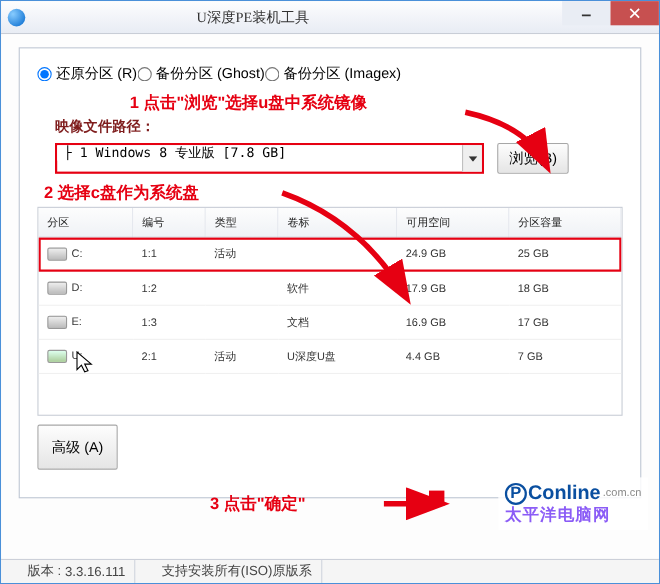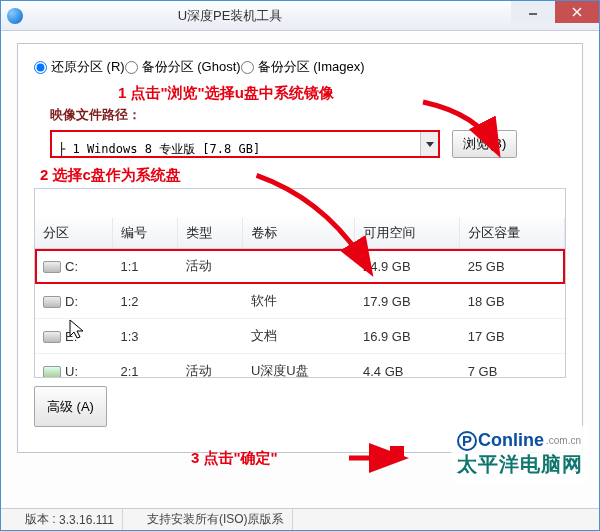--- a/index.html
+++ b/index.html
@@ -1,59 +1,59 @@
 <!DOCTYPE html>
 <html><head>
 <meta charset="utf-8">
 <style>
   * { box-sizing: border-box; margin: 0; padding: 0; }
   body { font-family: "Microsoft YaHei", "SimSun", sans-serif; font-size: 12px; background: #fff; width: 600px; height: 531px; overflow: hidden; }
   .window { width: 600px; height: 531px; border: 1px solid #4a90d9; background: #f0f0f0; display: flex; flex-direction: column; }
   .titlebar { height: 30px; background: linear-gradient(#fdfdfe,#e8ecf4); display: flex; align-items: center; border-bottom: 1px solid #c8cdd6; }
   .title-icon { width: 16px; height: 16px; margin: 0 6px; background: radial-gradient(circle at 30% 30%, #8cf, #06c); border-radius: 50%; }
-  .title-text { flex: 1; text-align: center; font-size: 13px; color: #333; margin-right: 80px; }
+  .title-text { flex: 1; text-align: center; font-size: 13px; color: #333; margin-right: 80px; font-family: Liberation Serif, serif; }
   .win-btns { display: flex; height: 100%; }
   .win-btn { width: 44px; height: 22px; display: flex; align-items: center; justify-content: center; cursor: pointer; }
   .win-btn.min { background: #e9edf4; }
   .win-btn.close { background: #c75050; }
   .win-btn svg { width: 10px; height: 10px; }
   .content { flex: 1; padding: 12px 16px 0 16px; position: relative; background: #fdfdfd; }
   fieldset.main { border: 1px solid #bfc7d4; padding: 14px 16px 10px 16px; height: 410px; background: #fff; position: relative; }
   .radio-row { display: flex; align-items: center; margin-bottom: 10px; }
   .radio-row label { display: flex; align-items: center; gap: 4px; font-size: 13px; cursor: pointer; }
   input[type=radio] { width: 13px; height: 13px; cursor: pointer; }
   .anno1 { color: #e60012; font-weight: bold; font-size: 15px; position: absolute; left: 100px; top: 40px; }
   .anno2 { color: #e60012; font-weight: bold; font-size: 15px; position: absolute; left: 22px; top: 122px; }
   .path-label { font-size: 13px; color: #7f1d1d; margin: 30px 0 6px 16px; font-weight: bold; }
   .path-row { display: flex; align-items: center; gap: 12px; margin: 0 0 12px 16px; }
-  .combo { width: 390px; height: 28px; border: 2px solid #e60012; display: flex; align-items: flex-end; background: #fff; }
+  .combo { width: 390px; height: 28px; border: 2px solid #e60012; display: flex; align-items: flex-start; background: #fff; }
   .combo-inner { flex: 1; border: none; outline: none; font-size: 12px; padding: 0 6px; font-family: "SimSun", monospace; }
   .combo-arrow { width: 18px; height: 100%; display: flex; align-items: center; justify-content: center; background: #efefef; border-left: 1px solid #c0c0c0; cursor: pointer; }
   .browse-btn { height: 28px; padding: 0 10px; background: linear-gradient(#fdfdfd,#e5e5e5); border: 1px solid #a7a7a7; border-radius: 2px; cursor: pointer; font-size: 13px; }
   .table-wrap { border: 1px solid #c8cdd6; margin: 30px 0 0 0; height: 190px; background: #fff; overflow: hidden; }
-  table { width: 100%; border-collapse: collapse; font-size: 13px; margin-top: 29px; }
+  table { width: 100%; border-collapse: collapse; font-size: 10px; }
   th { text-align: left; font-weight: normal; padding: 6px 8px; background: linear-gradient(#fdfdfd,#eff2f6); border-bottom: 1px solid #d0d5de; border-right: 1px solid #e5e8ee; color: #222; }
   td { padding: 8px 8px; border-bottom: 1px solid #f0f0f0; color: #333; }
   tbody tr:first-child { outline: 2px solid #e60012; outline-offset: -2px; }
   .disk-icon { display:inline-block; width: 18px; height: 12px; background: linear-gradient(#eee,#bbb); border: 1px solid #999; border-radius: 2px; margin-right: 4px; vertical-align: middle; }
   .disk-icon.usb { background: linear-gradient(#dfe,#ac9); }
   .bottom-row { display:flex; justify-content: space-between; align-items: center; margin-top: 8px; }
   .adv-btn { height: 41px; padding: 0 12px; background: linear-gradient(#fdfdfd,#e5e5e5); border: 1px solid #a7a7a7; border-radius: 2px; cursor: pointer; font-size: 13px; }
   .anno3 { color: #e60012; font-weight: bold; font-size: 15px; position: absolute; left: 190px; bottom: 40px; }
   .arrow-red { position: absolute; pointer-events:none; }
   .arrow1 { left: 400px; top: 50px; }
   .arrow2 { left: 220px; top: 145px; transform: rotate(18deg); }
   .arrow3 { right: 185px; bottom: 35px; }
   .statusbar { height: 22px; border-top: 1px solid #c8cdd6; background: #f5f5f5; display: flex; align-items: center; font-size: 12px; color: #444; }
   .status-seg { padding: 0 8px; border-right: 1px solid #d0d5de; height: 100%; display:flex; align-items:center;margin-left:16px; }
   .watermark { position: absolute; right: 10px; bottom: 26px; text-align: left; background: rgba(255,255,255,0.85); padding: 4px 6px; }
   .watermark .wm1 { color: #0a4fa0; font-family: Arial; font-size: 18px; font-weight: bold; display:flex; align-items:center; }
   .watermark .wm1 .C { background:#fff;color:#0a4fa0;border:2px solid #0a4fa0;border-radius:50%;width:20px;height:20px;display:inline-flex;align-items:center;justify-content:center;font-size:15px;margin-right:1px;}
   .watermark .wm1 small { font-size: 10px; color: #888; font-weight: normal; margin-left:2px; }
-  .watermark .wm2 { color: #0f766e; font-size: 20px; font-weight: bold; letter-spacing: 1px; }
+  .watermark .wm2 { color: #8b5cf6; font-size: 15px; font-weight: bold; letter-spacing: 1px; }
   .square-red { position:absolute; right:195px; bottom:48px; width:14px;height:14px;background:#e60012; }
   .cursor-svg { position:absolute; left: 68px; top: 288px; pointer-events:none; }
 </style>
 </head>
 <body>
 
 <div class="window">
   <div class="titlebar">
     <span class="title-icon"></span>
     <span class="title-text">U深度PE装机工具</span>

